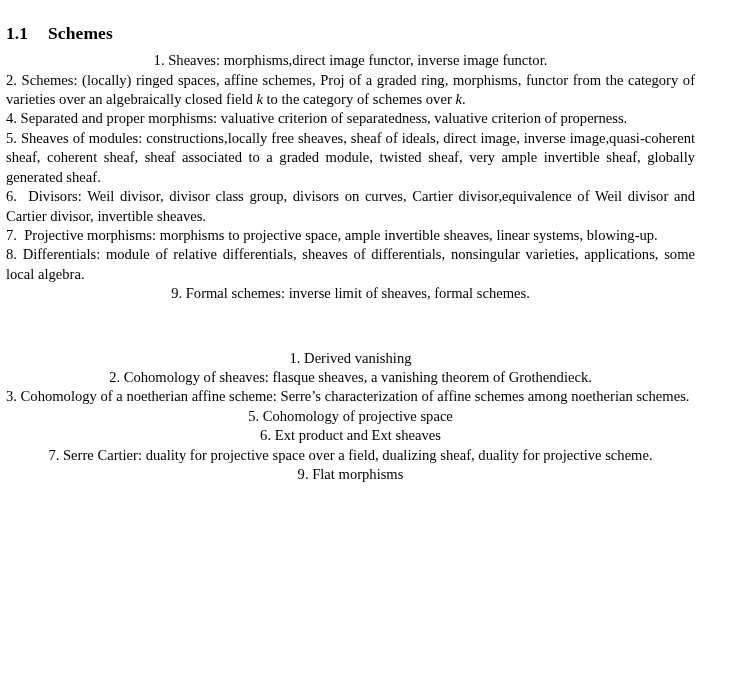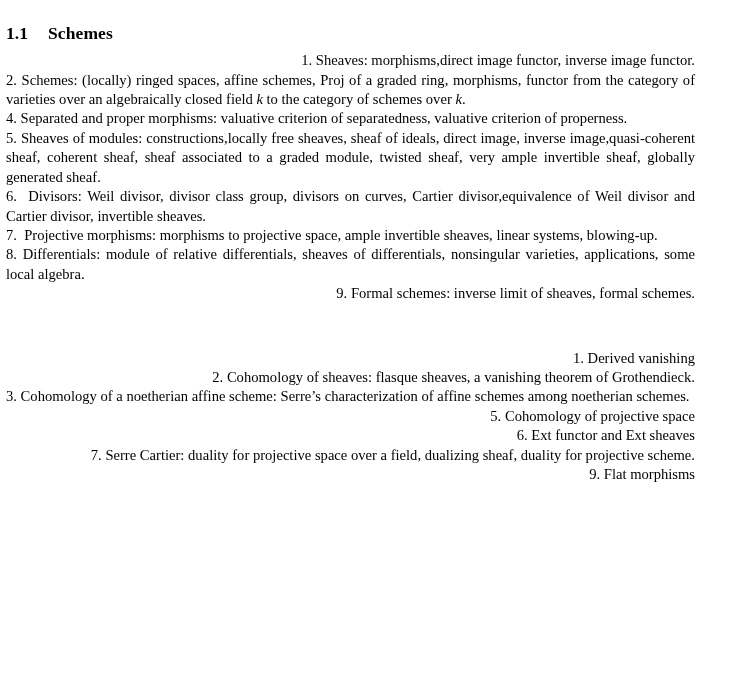--- a/index.html
+++ b/index.html
@@ -60,21 +60,21 @@
     font-size: 14.6px;
     line-height: 19.4px;
     text-align: justify;
     text-justify: inter-word;
     margin: 0;
     padding: 0;
     hyphens: manual;
     -webkit-hyphens: manual;
   }
   .item.last-of-block {
-    text-align: right;
+    text-align: center;
   }
 
   var, .mathit {
     font-style: italic;
     font-family: "Liberation Serif", "DejaVu Serif", serif;
   }
 
   
   .sec1-head-gap   { height: 8px; }
   .between-sections{ height: 36px; }
@@ -123,21 +123,21 @@
 
         <li class="item last-of-block"><span>1.</span> <span>Derived vanishing</span></li>
 
         <li class="item last-of-block"><span>2.</span> <span>Cohomology of sheaves: flasque sheaves, a vanishing theorem of Grothendieck.</span></li>
 
         <li class="item"><span>3.</span> <span>Cohomology of a noetherian affine scheme: Serre’s characterization of affine schemes among noetherian schemes.</span></li>
 
 
         <li class="item last-of-block"><span>5.</span> <span>Cohomology of projective space</span></li>
 
-        <li class="item last-of-block"><span>6.</span> <span>Ext functor and Ext sheaves</span></li>
+        <li class="item last-of-block"><span>6.</span> <span>Ext product and Ext sheaves</span></li>
 
         <li class="item last-of-block"><span>7.</span> <span>Serre Cartier: duality for projective space over a field, dualizing sheaf, duality for projective scheme.</span></li>
 
 
         <li class="item last-of-block"><span>9.</span> <span>Flat morphisms</span></li>
 
       </ul>
     </div>
 
   </div>

